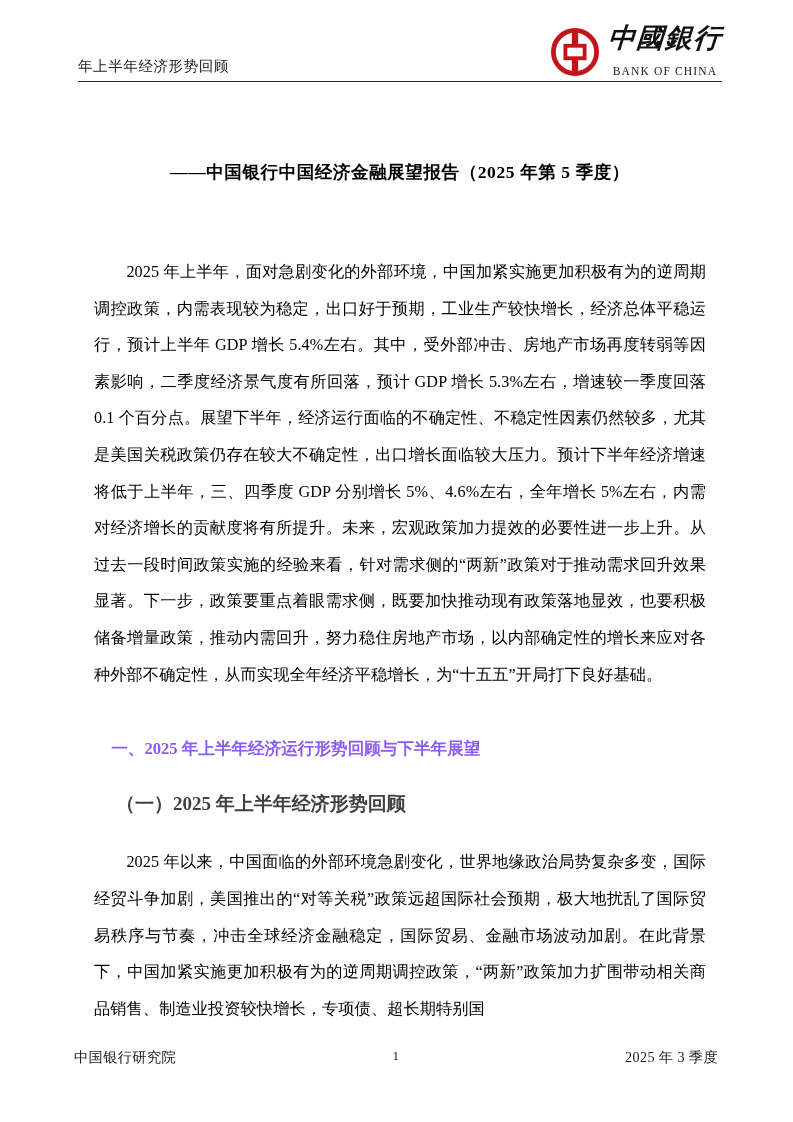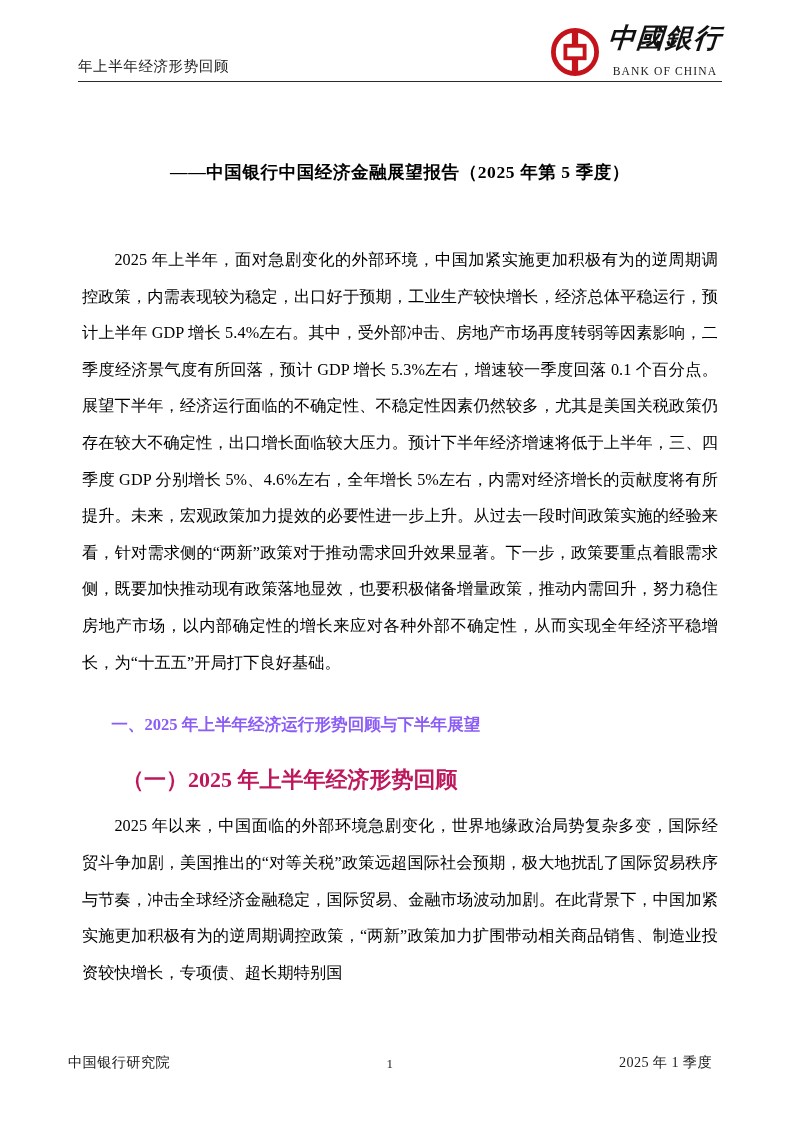--- a/index.html
+++ b/index.html
@@ -116,21 +116,21 @@
   }
 
   
   .content {
     position: absolute;
     left: 78px;
     top: 238px;
     width: 644px;
   }
   p.body-para {
-    margin: 4px;
+    margin: 16px;
     font-size: 16.2px;
     line-height: 36.6px;
     text-align: justify;
     text-align-last: left;
     text-justify: inter-ideograph;
     text-indent: 2em;
     color: #000;
     letter-spacing: 0.1px;
   }
   h2.heading-1 {
@@ -140,36 +140,36 @@
     font-size: 16.6px;
     font-weight: bold;
     line-height: 36.6px;
     text-indent: 2em;
     color: #8b5cf6;
   }
   h3.heading-2 {
     margin: 0;
     padding-top: 14px;
     padding-bottom: 6px;
-    font-size: 22px;
+    font-size: 19px;
     font-weight: bold;
     line-height: 36.6px;
     text-indent: 2em;
-    color: #be185d;
+    color: #404040;
   }
 
   
   .footer {
     position: absolute;
-    left: 68px;
+    left: 74px;
     top: 1048px;
     width: 644px;
     height: 24px;
     display: flex;
-    align-items: flex-end;
+    align-items: flex-start;
     justify-content: space-between;
     font-size: 14.2px;
     color: #1a1a1a;
     letter-spacing: 0.4px;
   }
   .footer-center {
     position: absolute;
     left: 0;
     right: 0;
     text-align: center;
@@ -206,16 +206,16 @@
   <div class="content">
     <p class="body-para">2025 年上半年，面对急剧变化的外部环境，中国加紧实施更加积极有为的逆周期调控政策，内需表现较为稳定，出口好于预期，工业生产较快增长，经济总体平稳运行，预计上半年 GDP 增长 5.4%左右。其中，受外部冲击、房地产市场再度转弱等因素影响，二季度经济景气度有所回落，预计 GDP 增长 5.3%左右，增速较一季度回落 0.1 个百分点。展望下半年，经济运行面临的不确定性、不稳定性因素仍然较多，尤其是美国关税政策仍存在较大不确定性，出口增长面临较大压力。预计下半年经济增速将低于上半年，三、四季度 GDP 分别增长 5%、4.6%左右，全年增长 5%左右，内需对经济增长的贡献度将有所提升。未来，宏观政策加力提效的必要性进一步上升。从过去一段时间政策实施的经验来看，针对需求侧的“两新”政策对于推动需求回升效果显著。下一步，政策要重点着眼需求侧，既要加快推动现有政策落地显效，也要积极储备增量政策，推动内需回升，努力稳住房地产市场，以内部确定性的增长来应对各种外部不确定性，从而实现全年经济平稳增长，为“十五五”开局打下良好基础。</p>
     <h2 class="heading-1">一、2025 年上半年经济运行形势回顾与下半年展望</h2>
     <h3 class="heading-2">（一）2025 年上半年经济形势回顾</h3>
     <p class="body-para">2025 年以来，中国面临的外部环境急剧变化，世界地缘政治局势复杂多变，国际经贸斗争加剧，美国推出的“对等关税”政策远超国际社会预期，极大地扰乱了国际贸易秩序与节奏，冲击全球经济金融稳定，国际贸易、金融市场波动加剧。在此背景下，中国加紧实施更加积极有为的逆周期调控政策，“两新”政策加力扩围带动相关商品销售、制造业投资较快增长，专项债、超长期特别国</p>
   </div>
 
   <div class="footer">
     <div class="footer-left">中国银行研究院</div>
     <div class="footer-center">1</div>
-    <div class="footer-right">2025 年 1 季度</div>
+    <div class="footer-right">2025 年 3 季度</div>
   </div>
 
 </div>
 
 </body></html>

